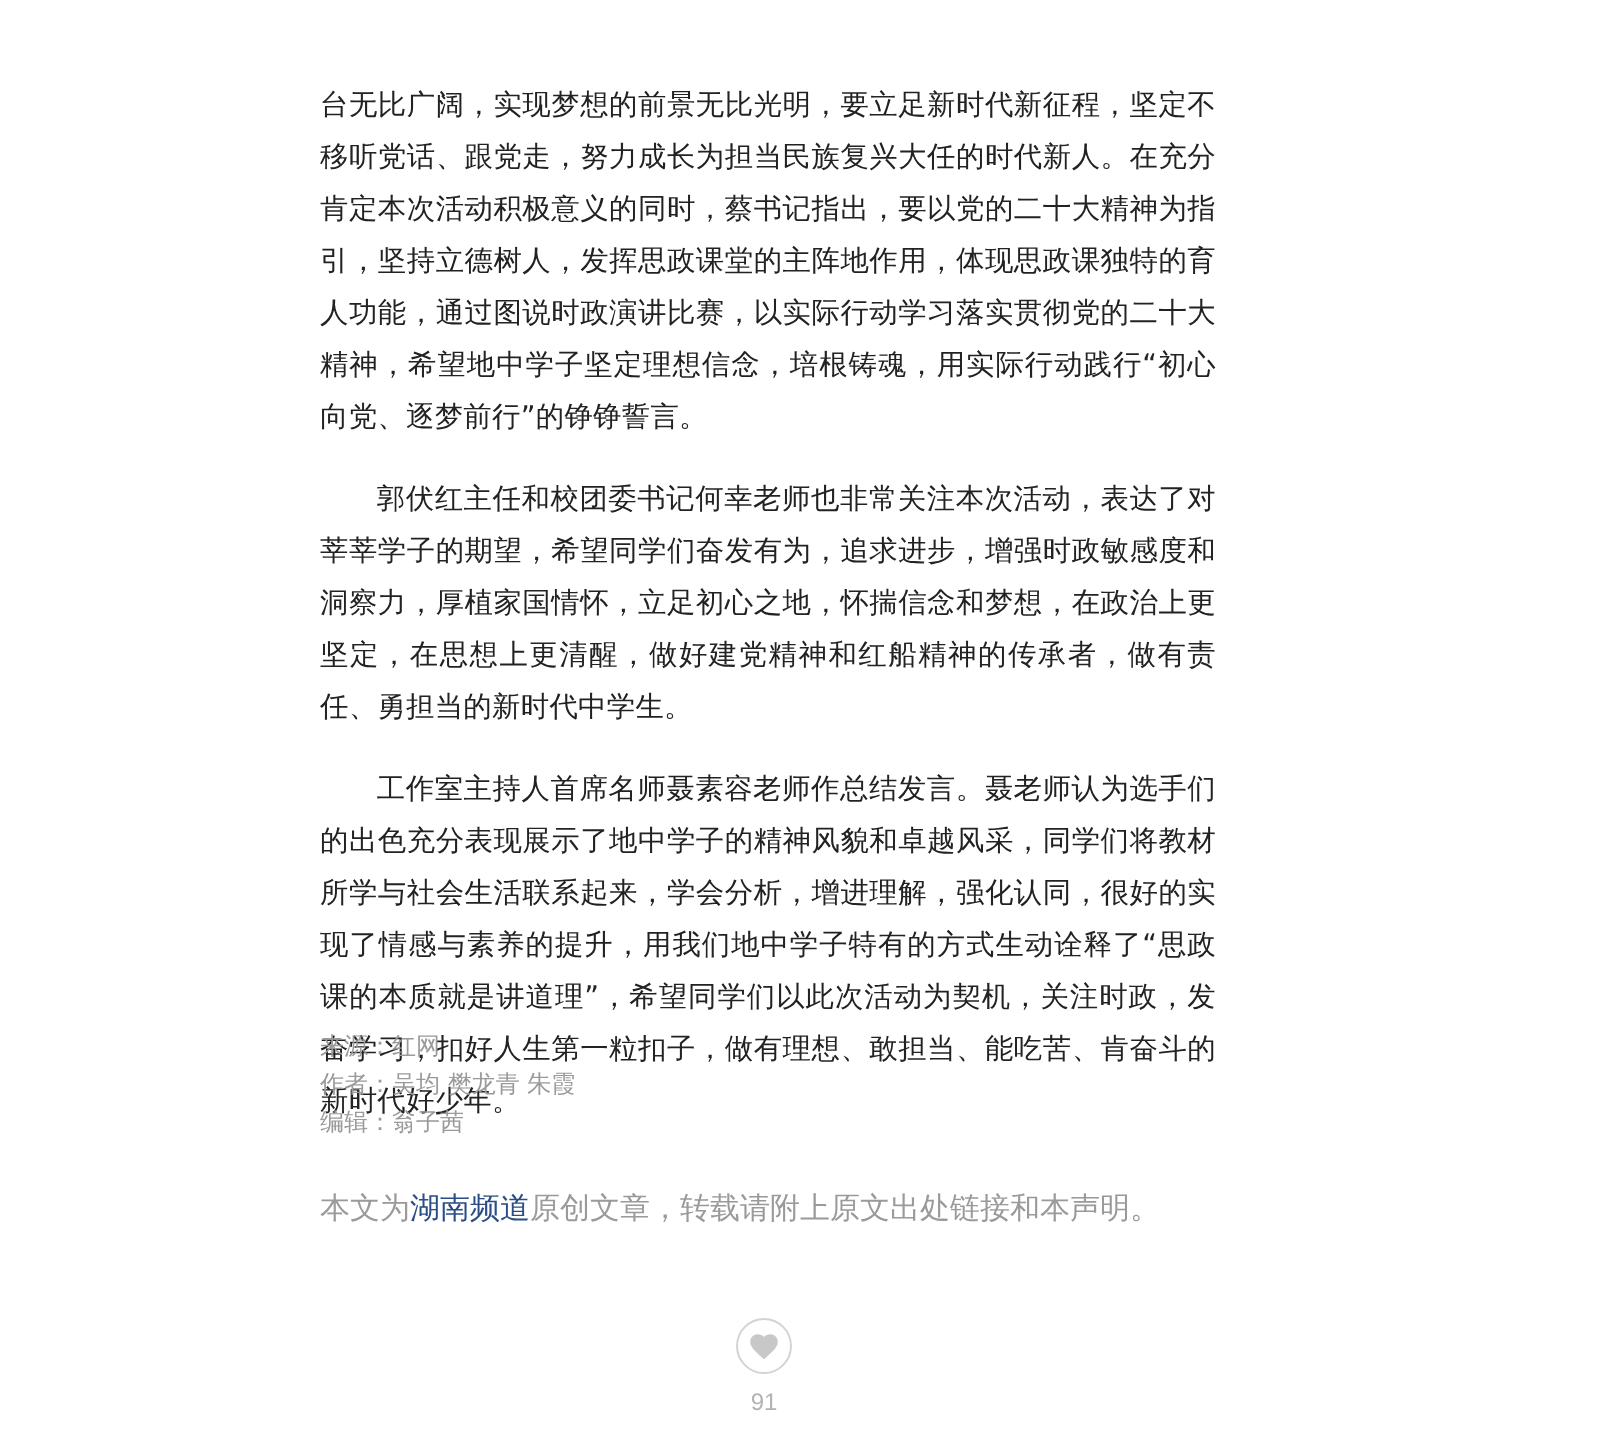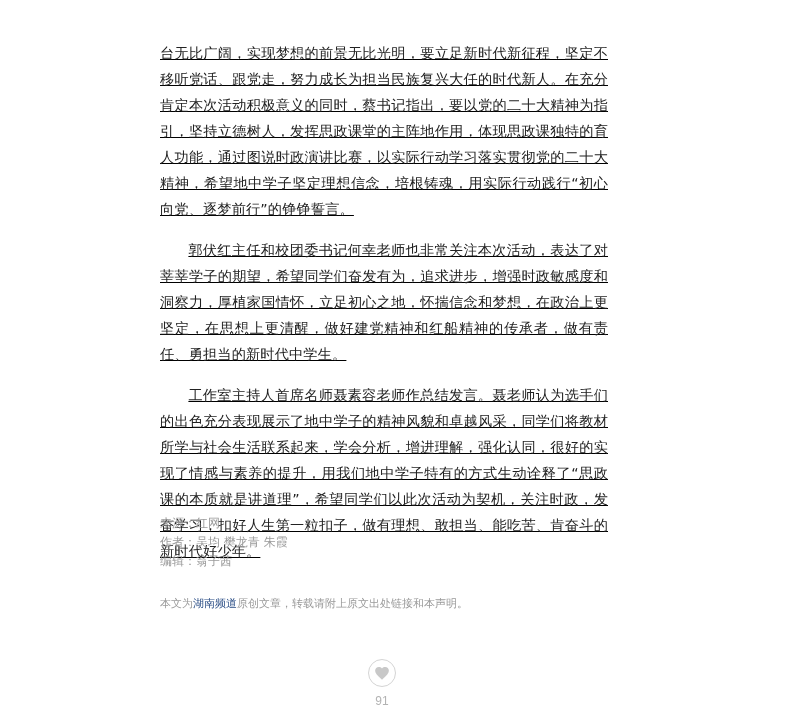--- a/index.html
+++ b/index.html
@@ -12,21 +12,20 @@
       height: 719px;
       position: relative;
       overflow: hidden;
       font-family: "DejaVu Sans", "Liberation Sans", sans-serif;
     }
     .article {
       position: absolute;
       left: 160px;
       top: 40px;
       width: 448px;
-      text-decoration: underline;
     }
     .para {
       margin: 0 0 15px 0;
       font-size: 14.2px;
       line-height: 26px;
       color: #222222;
       text-align: justify;
       letter-spacing: 0.15px;
     }
     .para.indent {
@@ -38,21 +37,21 @@
       top: 514px;
       font-size: 12px;
       line-height: 19px;
       color: #9a9a9a;
     }
     .meta-row span { display: inline; }
     .notice {
       position: absolute;
       left: 160px;
       top: 596px;
-      font-size: 11px;
+      font-size: 15px;
       line-height: 16px;
       color: #9a9a9a;
       text-align: right;
     }
     .notice .channel-link {
       color: #2a4d85;
       text-decoration: none;
     }
     .like {
       position: absolute;

